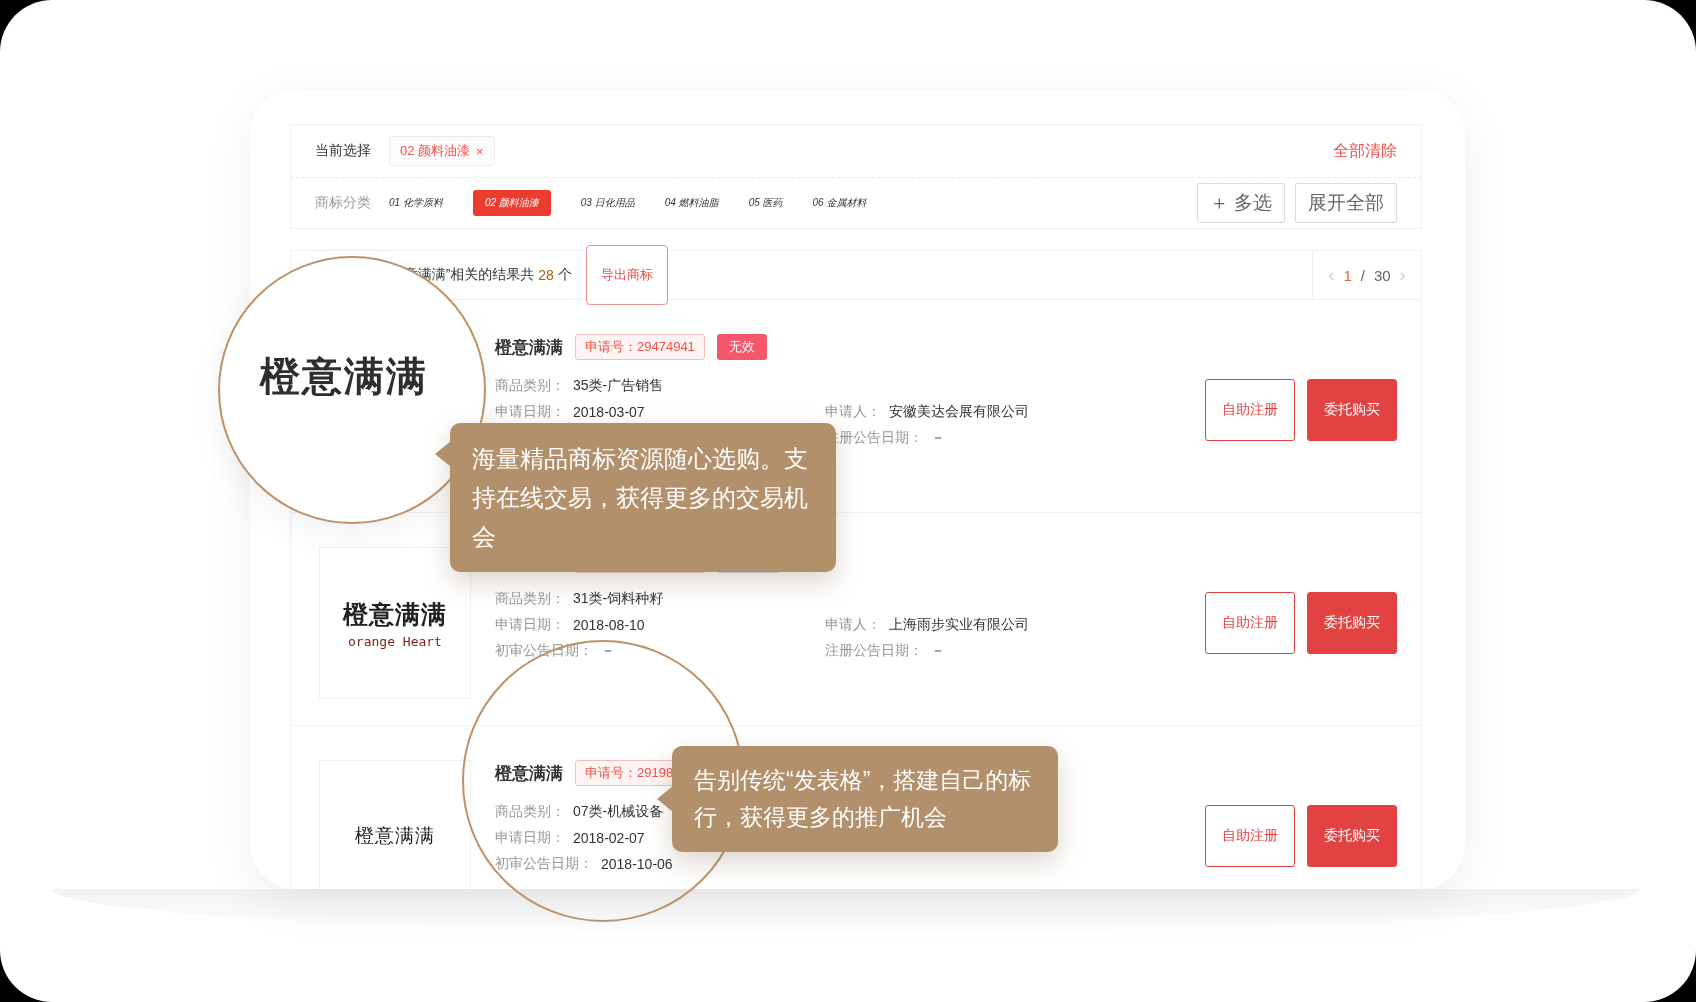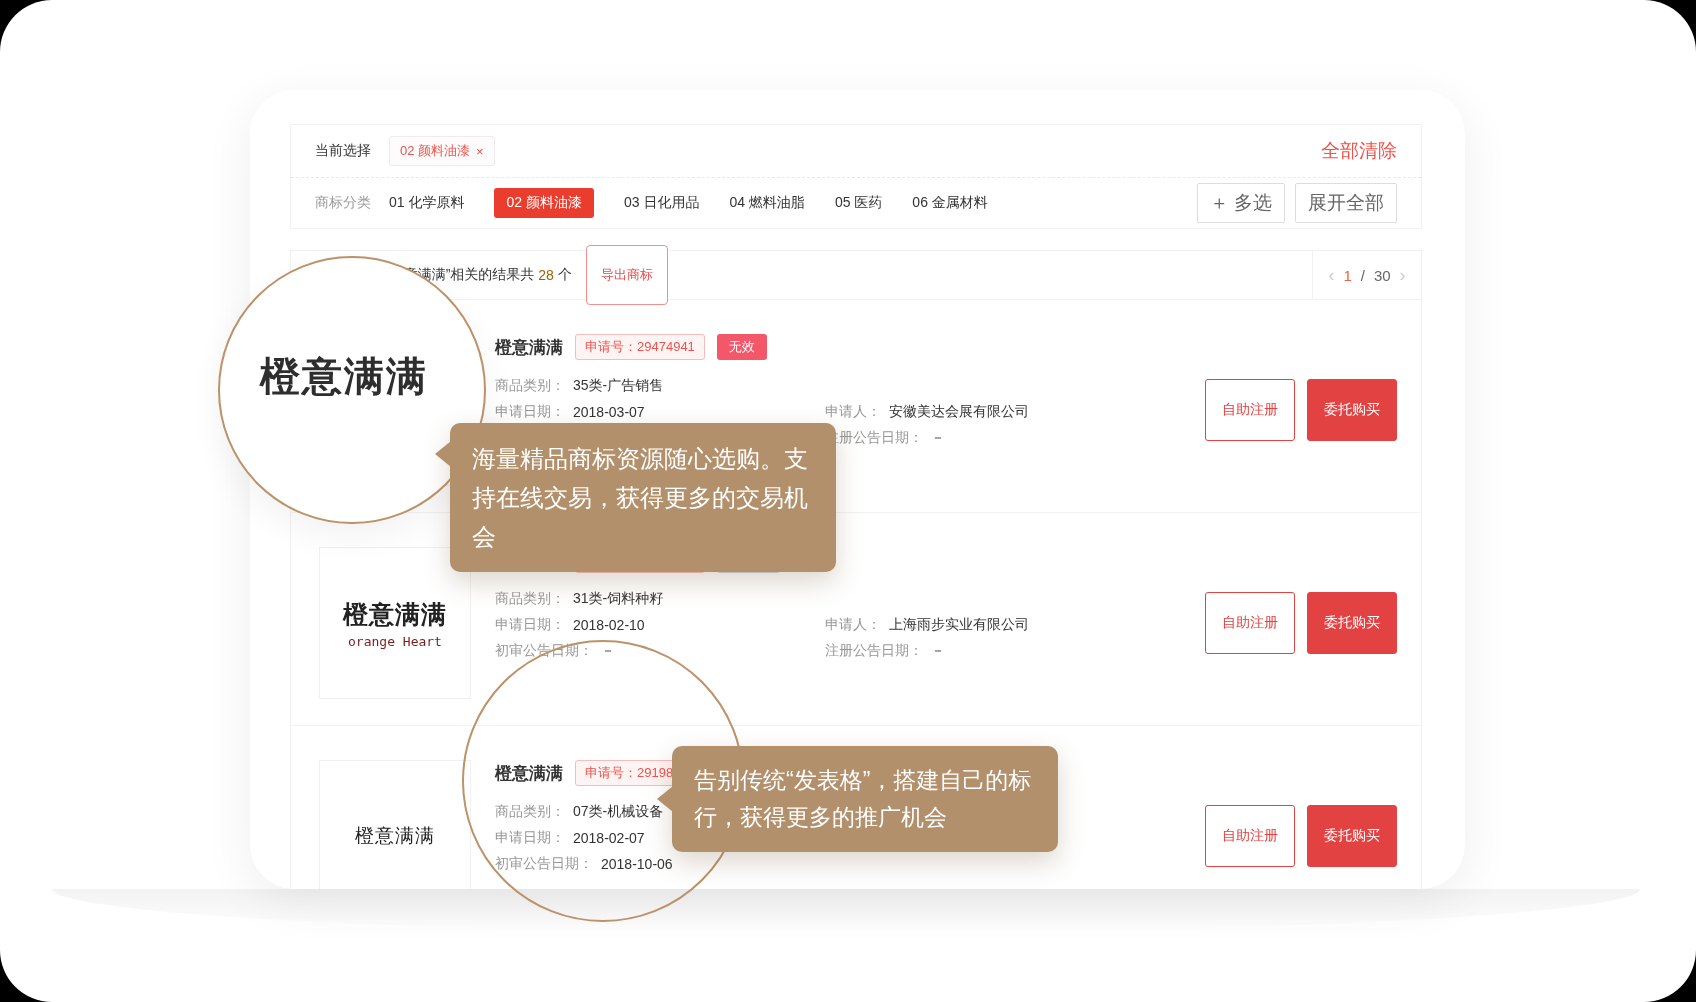--- a/index.html
+++ b/index.html
@@ -15,23 +15,23 @@
   .filter-panel{position:absolute;left:40px;top:34px;width:1130px;border:1px solid #f1f1f1;background:#fff;}
   .filter-row{display:flex;align-items:center;padding:0 24px;}
   .filter-row.r1{height:52px;border-bottom:1px dashed #e9e9e9;}
   .filter-row.r2{height:50px;}
   .f-label{font-size:14px;color:#333;margin-right:18px;}
   .f-label.gray{color:#9a9a9a;}
   .sel-tag{display:inline-flex;align-items:center;font-size:13px;color:#f0524a;background:#fdfbfb;
            border:1px solid #ececec;border-radius:3px;padding:5px 10px;cursor:pointer;}
   .sel-tag .x{margin-left:6px;font-size:13px;}
   .spacer{flex:1;}
-  .clear-all{font-size:19px;color:#f0524a;cursor:pointer;}
+  .clear-all{font-size:16px;color:#f0524a;cursor:pointer;}
   .cats{display:flex;align-items:center;gap:30px;}
-  .cat{font-size:14px;color:#333;cursor:pointer;white-space:nowrap;}
+  .cat{font-size:10px;color:#333;cursor:pointer;white-space:nowrap;font-style:italic;}
   .cat.active{background:#ea3d2e;color:#fff;padding:6px 12px;border-radius:3px;}
   .mini-btn{font-size:19px;color:#666;border:1px solid #ddd;border-radius:2px;background:#fff;
             padding:6px 12px;cursor:pointer;white-space:nowrap;}
   .top-btns{display:flex;gap:10px;}
   
   .results-panel{position:absolute;left:40px;top:160px;width:1130px;height:760px;border:1px solid #f1f1f1;background:#fff;}
   .res-header{height:48px;display:flex;align-items:center;border-bottom:1px solid #f1f1f1;}
   .res-summary{display:flex;align-items:center;gap:4px;padding-left:24px;font-size:14px;color:#333;white-space:nowrap;}
   .res-count{color:#a16207;}
   .export-btn{margin:0 10px 0 14px;font-size:13px;color:#e84c4c;border:1px solid #ef8f8f;border-radius:4px;
@@ -192,21 +192,21 @@
           </div>
           <div class="field-line">
             <div class="fld">
                 <span class="fld-label">商品类别：</span>
                 <span class="fld-value">31类-饲料种籽</span>
               </div>
           </div>
           <div class="field-line">
             <div class="fld w">
                 <span class="fld-label">申请日期：</span>
-                <span class="fld-value">2018-02-10</span>
+                <span class="fld-value">2018-08-10</span>
               </div>
             <div class="fld">
                 <span class="fld-label">申请人：</span>
                 <span class="fld-value">上海雨步实业有限公司</span>
               </div>
           </div>
           <div class="field-line">
             <div class="fld w">
                 <span class="fld-label">初审公告日期：</span>
                 <span class="fld-value">－</span>

